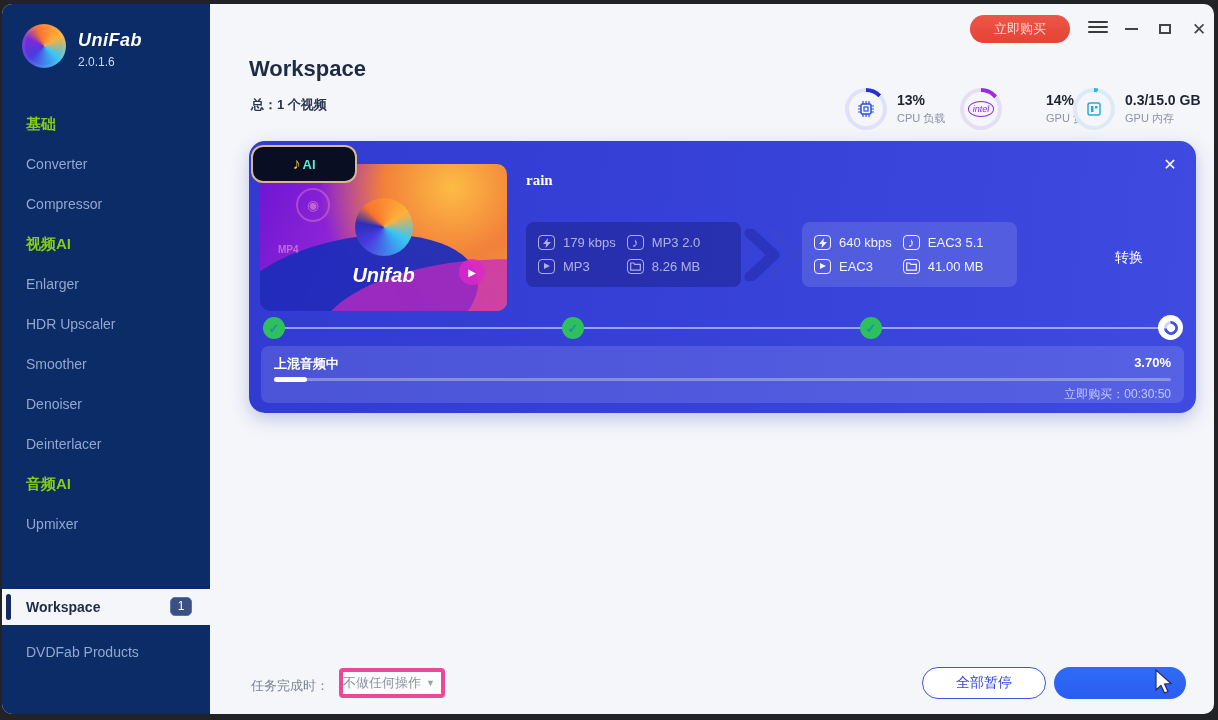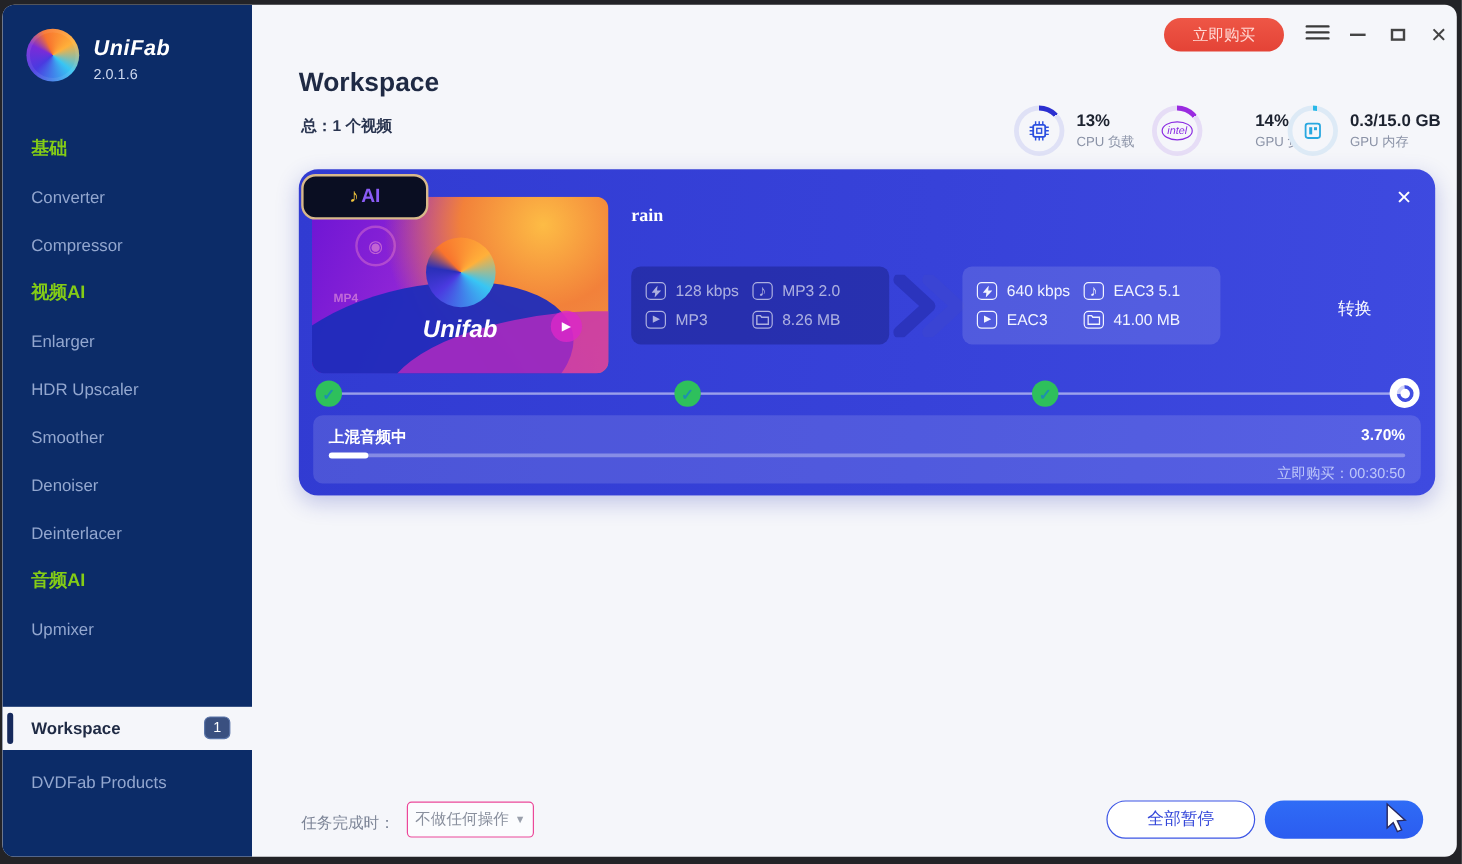--- a/index.html
+++ b/index.html
@@ -44,21 +44,21 @@
   .stat-texts .v { font-size:14px; font-weight:bold; color:#1d2330; }
   .stat-texts .l { font-size:11px; color:#8b93a7; margin-top:3px; white-space:nowrap; }
   .intel-oval { font-size:9px; font-style:italic; color:#8a2be2; border:1.5px solid #8a2be2; border-radius:50%; padding:2px 4px; }
 
   
   .card { position:absolute; left:247px; top:137px; width:947px; height:272px; border-radius:16px;
     background:linear-gradient(95deg,#313bd2 0%, #3742d9 55%, #3e4ae0 100%); box-shadow:0 6px 18px rgba(40,50,180,0.25); }
   .ai-badge { position:absolute; left:2px; top:4px; width:106px; height:38px; background:#0a0e22; border:2px solid #d8b98a;
     border-radius:12px; display:flex; align-items:center; justify-content:center; gap:2px; z-index:3; }
   .ai-badge .note { color:#f0c43c; font-size:16px; }
-  .ai-badge .txt { color:#8b5cf6; font-size:16px; font-weight:bold; }
+  .ai-badge .txt { color:#5eead4; font-size:13px; font-weight:bold; }
   .thumb { position:absolute; left:11px; top:23px; width:247px; height:147px; border-radius:10px; overflow:hidden;
     background:
       radial-gradient(circle at 78% 16%, #fdbc45 0%, #f2813a 30%, rgba(242,129,58,0) 58%),
       radial-gradient(circle at 96% 72%, rgba(246,160,60,0.9), rgba(246,160,60,0) 40%),
       linear-gradient(115deg,#6d15d4 0%, #8f25d6 35%, #b635cc 60%, #ef7e3c 100%); }
   .thumb .wave1 { position:absolute; left:-40px; bottom:-58px; width:260px; height:130px; background:#1d2cba; border-radius:50%; transform:rotate(-12deg); opacity:0.95; }
   .thumb .wave2 { position:absolute; left:60px; bottom:-70px; width:300px; height:120px; background:#c229c2; border-radius:50%; transform:rotate(-6deg); opacity:0.75; }
   .thumb-logo { position:absolute; left:50%; top:34px; transform:translateX(-50%); width:58px; height:58px; border-radius:50%;
     background: conic-gradient(from 120deg, #38c6f4, #4a3ae0 30%, #2a2fb8 44%, #f8732e 55%, #ffb03a 82%, #38c6f4); }
   .thumb-brand { position:absolute; left:0; right:0; top:100px; text-align:center; color:#fff; font-size:20px; font-weight:bold; font-style:italic; }
@@ -88,22 +88,22 @@
 
   .prog-panel { position:absolute; left:12px; top:205px; width:923px; height:57px; border-radius:8px; background:rgba(255,255,255,0.13); }
   .prog-stage { position:absolute; left:13px; top:9px; color:#fff; font-size:13px; font-weight:bold; }
   .prog-pct { position:absolute; right:13px; top:9px; color:#fff; font-size:13px; font-weight:bold; }
   .prog-track { position:absolute; left:13px; right:13px; top:32px; height:3px; background:rgba(255,255,255,0.32); border-radius:2px; }
   .prog-fill { position:absolute; left:0; top:-1px; height:5px; background:#ffffff; border-radius:3px; width:3.7%; }
   .prog-remaining { position:absolute; right:13px; top:40px; color:rgba(215,224,255,0.8); font-size:12px; }
 
   
   .finish-label { position:absolute; left:249px; top:673px; font-size:13px; color:#7c8496; }
-  .finish-select { position:absolute; left:337px; top:664px; width:106px; height:30px; background:#fbfcfe; border:1px solid #ec4899; border-radius:4px;
-    font-size:13px; color:#8a909e; display:flex; align-items:center; justify-content:center; gap:5px; cursor:pointer; }
+  .finish-select { position:absolute; left:337px; top:664px; width:106px; height:30px; background:#fbfcfe; border:4px solid #ec4899; border-radius:4px;
+    font-size:13px; color:#8a909e; display:flex; align-items:center; gap:5px; cursor:pointer; }
   .finish-select .caret { font-size:9px; color:#9aa0ac; }
   .pause-btn { position:absolute; left:920px; top:663px; width:124px; height:32px; border-radius:16px; background:#fff;
     border:1.5px solid #3c55e5; color:#3346d9; font-size:14px; cursor:pointer; font-family:inherit; }
   .start-btn { position:absolute; left:1052px; top:663px; width:132px; height:32px; border-radius:16px; border:none;
     background:linear-gradient(180deg,#2f6cf6,#2b5cf0); cursor:pointer; }
   .cursor { position:absolute; left:1150px; top:664px; z-index:9; }
 </style>
 </head>
 <body>
 
@@ -218,21 +218,21 @@
     <div class="task-title">rain</div>
     <div class="card-close">✕</div>
 
     <div class="info-panel src-panel">
       <div class="info-cell">
           <span class="ibox">
             <svg width="8" height="10" viewBox="0 0 8 10">
               <path d="M5 0L0 6h3L2.5 10 8 4H4.5z" fill="currentColor"></path>
             </svg>
           </span>
-          <span>128 kbps</span>
+          <span>179 kbps</span>
         </div>
       <div class="info-cell">
           <span class="ibox">♪</span>
           <span>MP3 2.0</span>
         </div>
       <div class="info-cell">
           <span class="ibox">
             <svg width="8" height="8" viewBox="0 0 8 8">
               <path d="M1 1l6 3-6 3z" fill="currentColor"></path>
             </svg>

